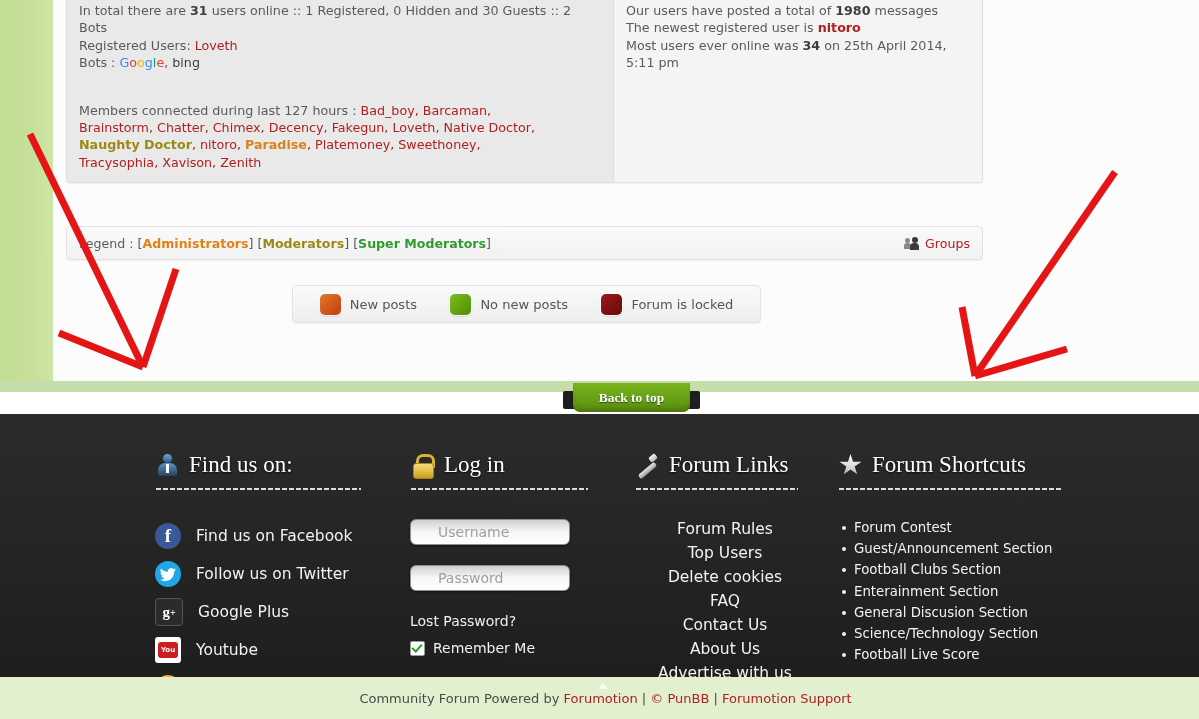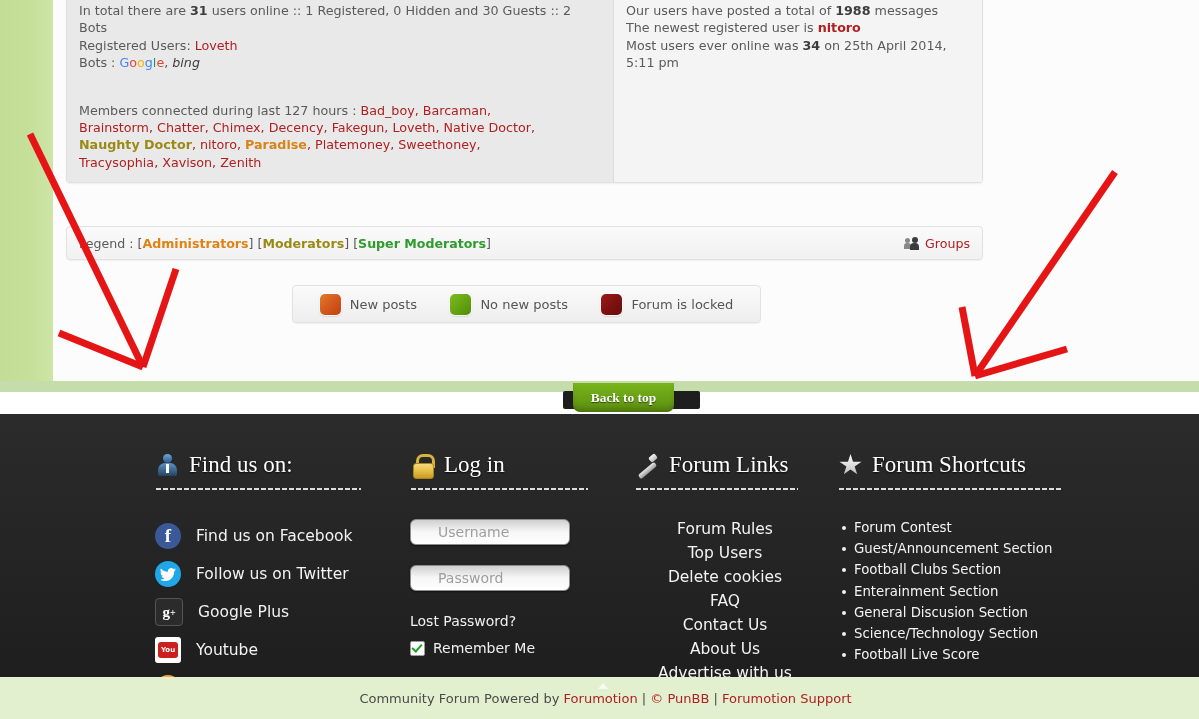--- a/index.html
+++ b/index.html
@@ -57,21 +57,21 @@
   .u-olive-b { color: #9a8a15; font-weight: bold; }
   .u-orange-b { color: #d98219; font-weight: bold; }
   .members-block { margin-top: 30px; }
   .bots-g { letter-spacing: 0; }
   .bots-g span:nth-child(1){color:#4285f4;}
   .bots-g span:nth-child(2){color:#db4437;}
   .bots-g span:nth-child(3){color:#f4b400;}
   .bots-g span:nth-child(4){color:#4285f4;}
   .bots-g span:nth-child(5){color:#0f9d58;}
   .bots-g span:nth-child(6){color:#db4437;}
-  .bing { font-style: italic; color: #3d3d3d; text-align: right; }
+  .bing { color: #3d3d3d; text-align: right; }
 
   
   .legend-bar {
     position: absolute; left: 66px; top: 226px; width: 917px; height: 34px;
     background: linear-gradient(to bottom,#fafafa 0%, #f1f1f1 100%);
     border: 1px solid #e2e2e2; border-radius: 4px;
     box-sizing: border-box;
     display: flex; align-items: center;
     padding: 0 12px;
     font-size: 12.6px; color: #555;
@@ -117,21 +117,21 @@
   }
   .back-to-top {
     position: absolute; left: 573px; top: 383px; width: 117px; height: 31px;
     z-index: 6;
   }
   .btt-shadow {
     position:absolute; left:-10px; top:8px; width: 137px; height: 18px;
     background: #1e1e1e; border-radius: 2px;
   }
   .btt-body {
-    position: absolute; left: 0; top: 0; width: 101px; height: 29px;
+    position: absolute; left: 0; top: 0; width: 117px; height: 29px;
     background: linear-gradient(to bottom,#7ab51d 0%, #6aa316 45%, #5e9110 100%);
     border-radius: 0 0 7px 7px;
     display: flex; align-items: center; justify-content: center;
     color: #ffffff; font-size: 13.4px; font-weight: bold;
     font-family: "Liberation Serif", serif;
     text-shadow: 0 1px 1px rgba(0,0,0,.55);
     box-shadow: inset 0 -6px 8px -5px rgba(0,0,0,.35);
   }
 
   
@@ -299,21 +299,21 @@
           <div class="stat-line">
             <span>Members connected during last 127 hours : </span><span class="u-red">Bad_boy, Barcaman,</span><br>
             <span class="u-red">Brainstorm, Chatter, Chimex, Decency, Fakegun, Loveth, Native Doctor,</span><br>
             <span class="u-olive-b">Naughty Doctor</span><span class="u-red">, nitoro, </span><span class="u-orange-b">Paradise</span><span class="u-red">, Platemoney, Sweethoney,</span><br>
             <span class="u-red">Tracysophia, Xavison, Zenith</span>
           </div>
         </div>
       </div>
       <div class="stats-right">
         <div class="stat-line">
-          <span>Our users have posted a total of </span><b>1988</b><span> messages</span>
+          <span>Our users have posted a total of </span><b>1980</b><span> messages</span>
         </div>
         <div class="stat-line">
           <span>The newest registered user is </span><a class="u-red-b" href="#" style="text-decoration:none">nitoro</a>
         </div>
         <div class="stat-line">
           <span>Most users ever online was </span><b>34</b><span> on 25th April 2014, 5:11 pm</span>
         </div>
       </div>
     </div>
 

